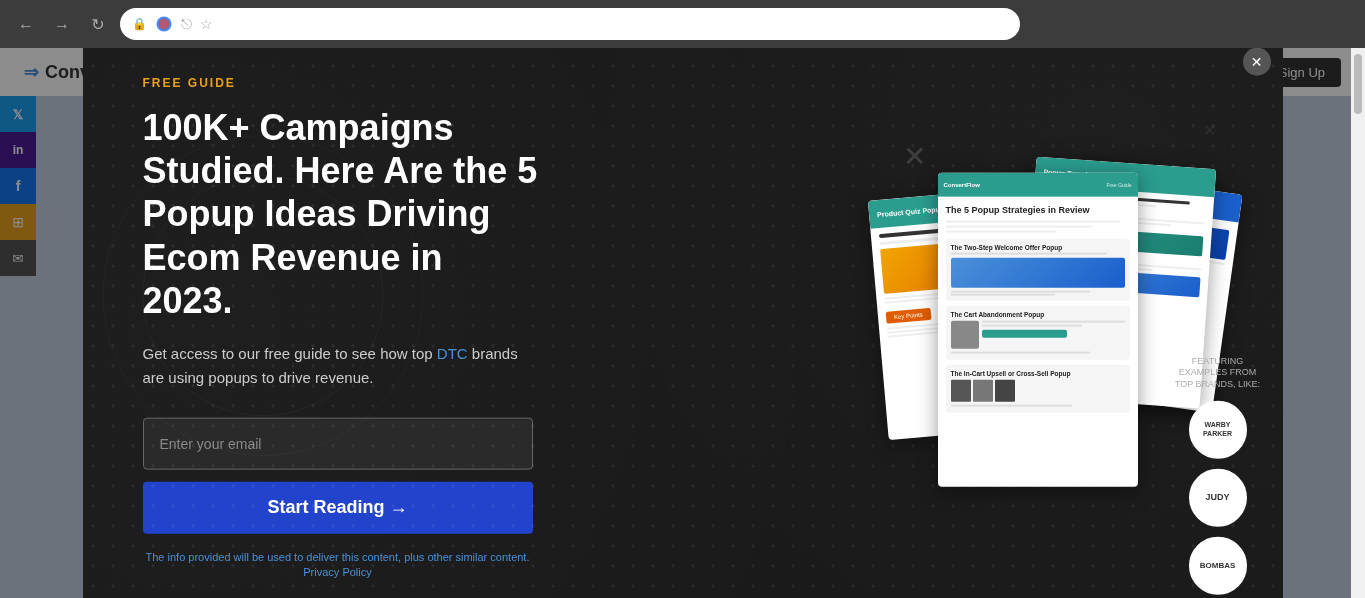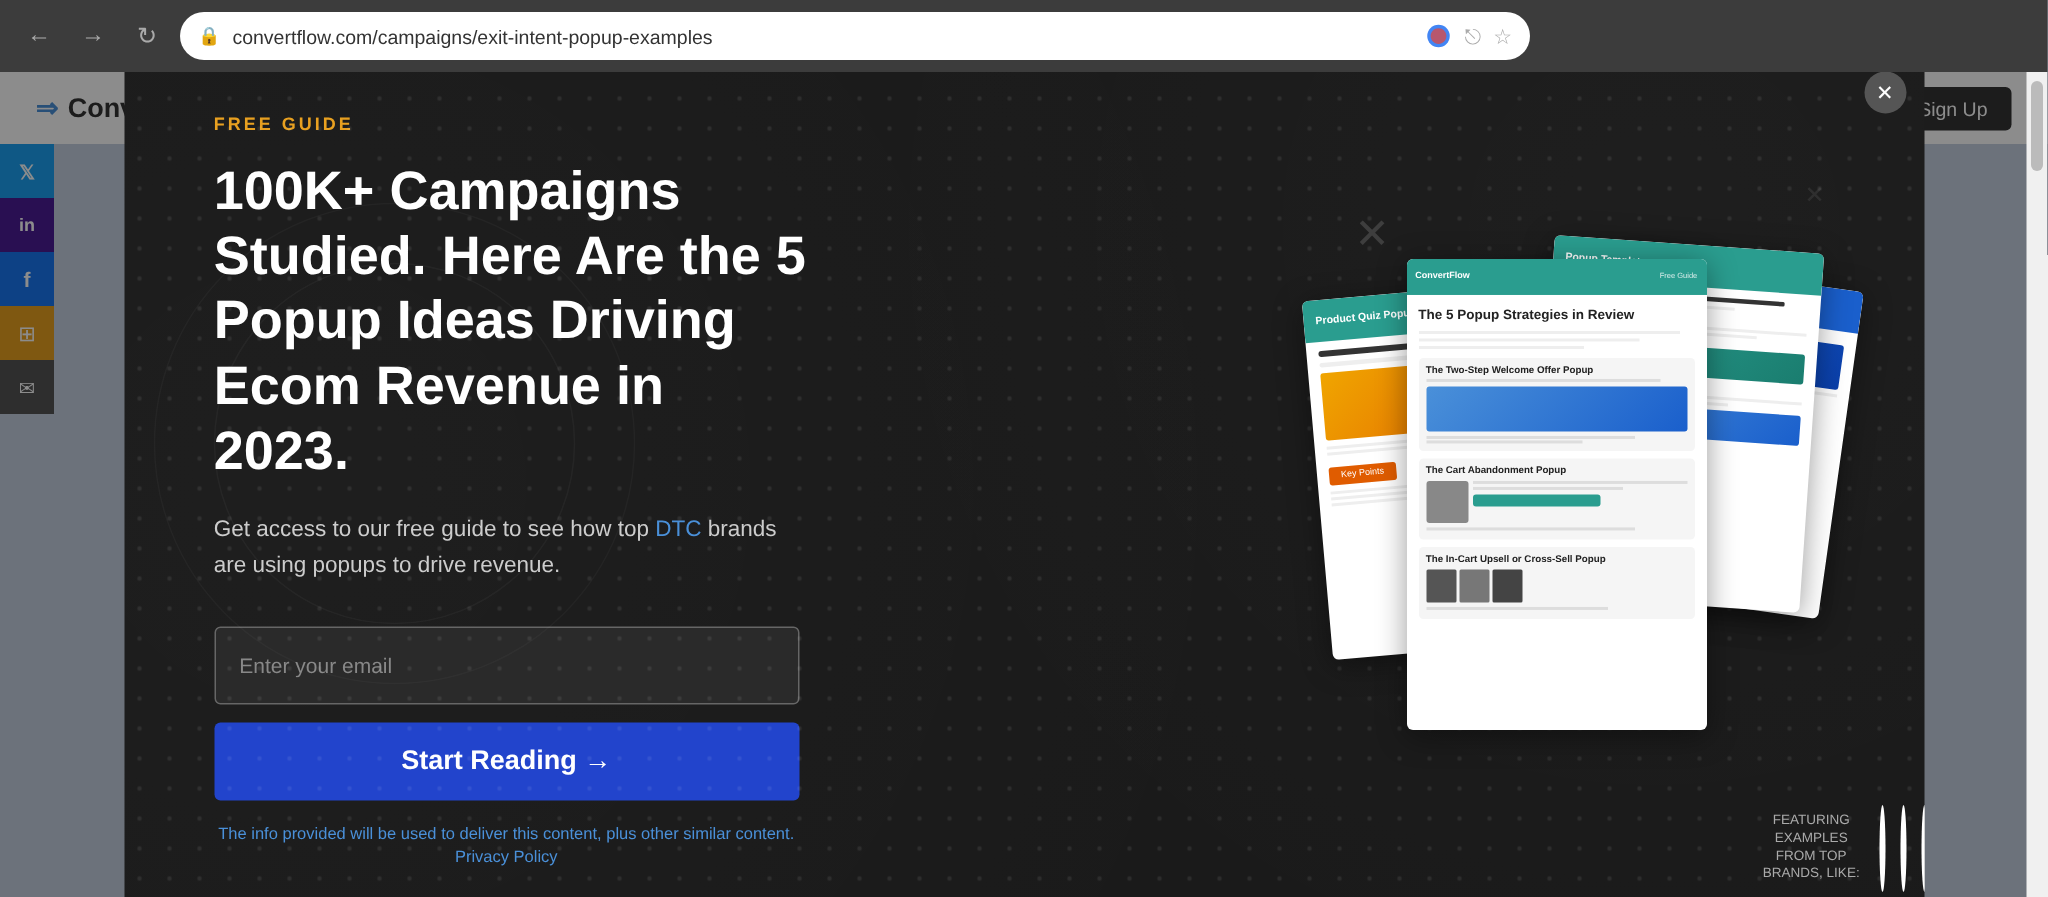--- a/index.html
+++ b/index.html
@@ -344,20 +344,21 @@
     
     .featuring-brands {
       position: absolute;
       bottom: 16px;
       right: 20px;
       left: 370px;
       display: flex;
       align-items: center;
       gap: 10px;
       z-index: 35;
+      flex-direction: column;
     }
     .featuring-label {
       font-size: 9px;
       color: #aaa;
       text-align: center;
       line-height: 1.3;
       min-width: 70px;
     }
     .brand-circle {
       width: 58px; height: 58px;
@@ -405,21 +406,20 @@
   </style>
 </head>
 <body>
 
 <div class="browser-chrome">
   <button class="nav-btn">←</button>
   <button class="nav-btn">→</button>
   <button class="reload-btn">↻</button>
   <div class="address-bar">
     <span class="lock-icon">🔒</span>
-    <input type="text" value="convertflow.com/campaigns/exit-intent-popup-examples" style="">
     <svg width="18" height="18" viewBox="0 0 24 24">
         <circle cx="12" cy="12" r="10" fill="#4285F4"></circle>
         <path d="M12 5c3.87 0 7 3.13 7 7s-3.13 7-7 7-7-3.13-7-7 3.13-7 7-7z" fill="#EA4335" opacity="0.7"></path>
       </svg>
     <span style="color:#aaa;font-size:14px;">⎋</span>
     <span style="color:#aaa;font-size:14px;">☆</span>
   </div>
 </div>
 
 <div class="page-bg">

